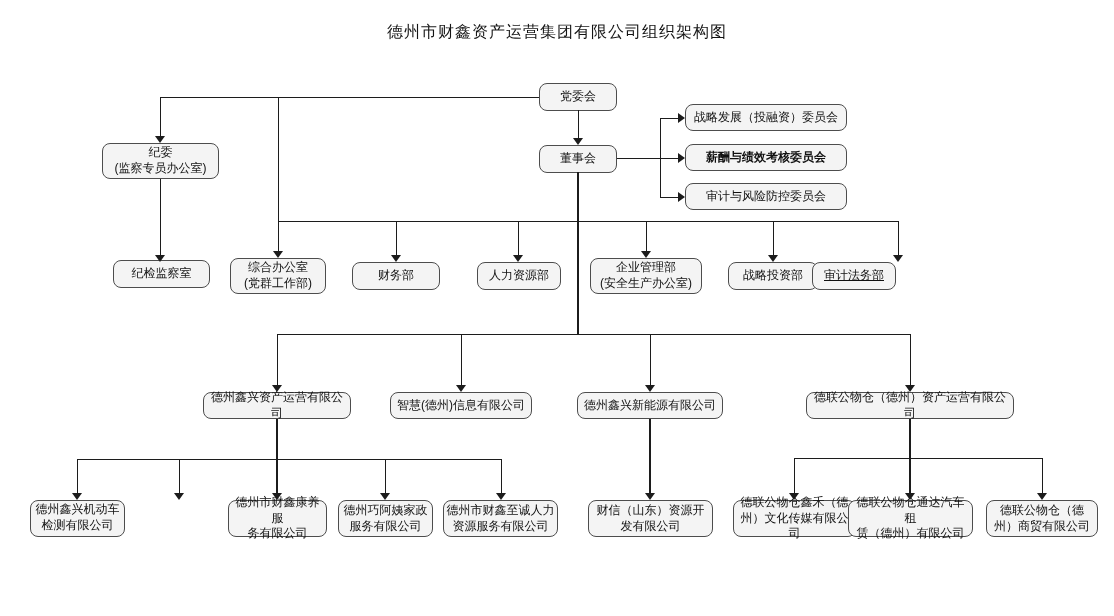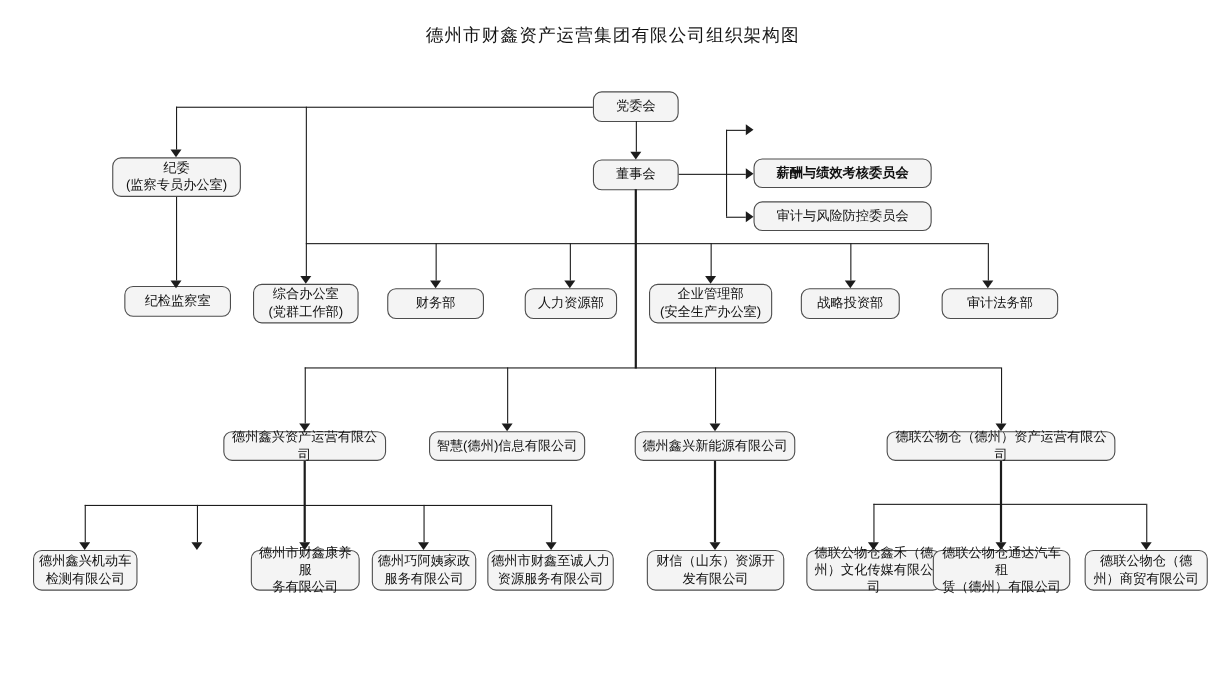--- a/index.html
+++ b/index.html
@@ -28,45 +28,46 @@
   #n-jiwei    {left:102px;top:143px;width:117px;height:36px;}
   #n-strategy {left:685px;top:104px;width:162px;height:27px;}
   #n-comp     {left:685px;top:144px;width:162px;height:27px;font-weight:bold;}
   #n-auditrisk{left:685px;top:183px;width:162px;height:27px;}
   #n-jijian   {left:113px;top:260px;width:97px; height:28px;}
   #n-zonghe   {left:230px;top:258px;width:96px; height:36px;}
   #n-caiwu    {left:352px;top:262px;width:88px; height:28px;}
   #n-renli    {left:477px;top:262px;width:84px; height:28px;}
   #n-qiye     {left:590px;top:258px;width:112px;height:36px;}
   #n-zhanlue  {left:728px;top:262px;width:90px; height:28px;}
-  #n-shenji   {left:856px;top:262px;width:106px; height:28px;}
+  #n-shenji   {left:812px;top:262px;width:84px; height:28px;text-decoration:underline;}
   #n-xxzc     {left:203px;top:392px;width:148px;height:27px;}
   #n-zhihui   {left:390px;top:392px;width:142px;height:27px;}
   #n-xxny     {left:577px;top:392px;width:146px;height:27px;}
   #n-delian   {left:806px;top:392px;width:208px;height:27px;}
-  #n-jidongche{left:30px; top:500px;width:95px; height:37px;}
+  #n-jidongche{left:30px; top:500px;width:95px; height:37px;font-family:Liberation Mono, monospace;}
   #n-xinchang {left:133px;top:500px;width:92px; height:37px;}
   #n-kangyang {left:228px;top:500px;width:99px; height:37px;}
   #n-qiaoayi  {left:338px;top:500px;width:95px; height:37px;}
   #n-zhicheng {left:443px;top:500px;width:115px;height:37px;}
   #n-caixinsd {left:588px;top:500px;width:125px;height:37px;}
   #n-xinhe    {left:733px;top:500px;width:123px;height:37px;}
   #n-tongda   {left:848px;top:500px;width:125px;height:37px;}
   #n-shangmao {left:986px;top:500px;width:112px;height:37px;}
 </style>
 </head>
 <body>
 
 <div id="canvas">
   <div id="chart-title">德州市财鑫资产运营集团有限公司组织架构图</div>
 
   <div class="node" id="n-party">党委会</div>
   <div class="node" id="n-board">董事会</div>
   <div class="node" id="n-jiwei">纪委
 (监察专员办公室)</div>
+  <div class="node" id="n-strategy">战略发展（投融资）委员会</div>
   <div class="node" id="n-comp">薪酬与绩效考核委员会</div>
   <div class="node" id="n-auditrisk">审计与风险防控委员会</div>
   <div class="node" id="n-jijian">纪检监察室</div>
   <div class="node" id="n-zonghe">综合办公室
 (党群工作部)</div>
   <div class="node" id="n-caiwu">财务部</div>
   <div class="node" id="n-renli">人力资源部</div>
   <div class="node" id="n-qiye">企业管理部
 (安全生产办公室)</div>
   <div class="node" id="n-zhanlue">战略投资部</div>

